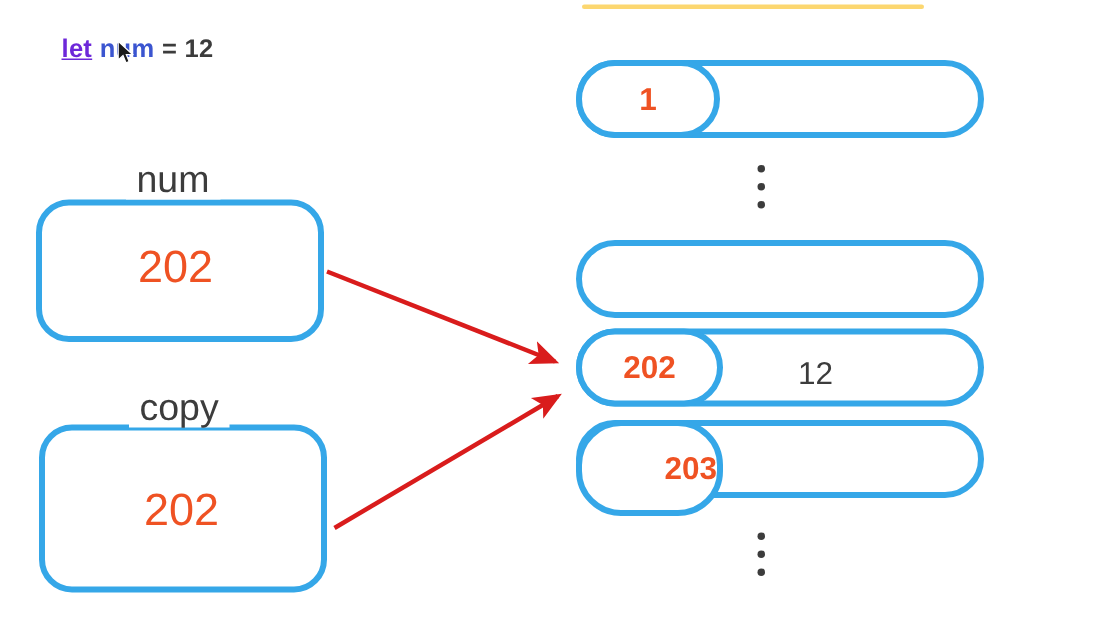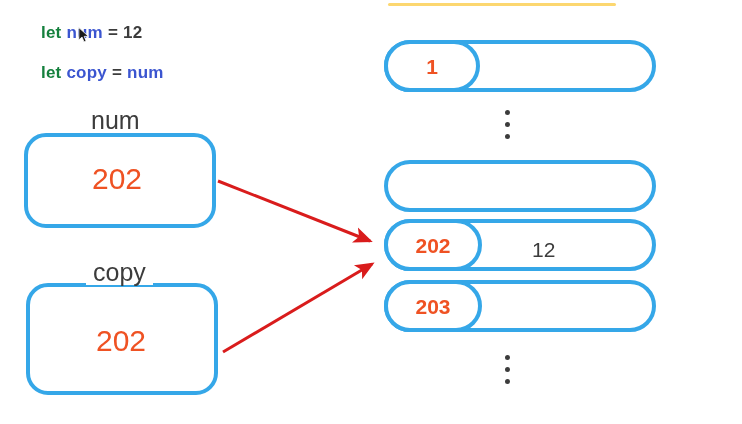--- a/index.html
+++ b/index.html
@@ -36,21 +36,21 @@
     position: absolute;
     white-space: nowrap;
     font-family: "Liberation Sans", sans-serif;
     font-size: 17px;
     font-weight: 700;
     letter-spacing: 0.2px;
   }
   #code-line-1 { left: 41px; top: 23px; }
   #code-line-2 { left: 41px; top: 63px; }
 
-  .tok-kw   { color: #15803d; }
+  .tok-kw   { color: #6d28d9; text-decoration: underline; }
   .tok-id   { color: #3b55d0; }
   .tok-op   { color: #3c3c3c; }
   .tok-num  { color: #3c3c3c; }
   .tok-sp   { display: inline-block; width: 5px; }
 
   
   .cursor {
     position: absolute;
     left: 78px;
     top: 27px;
@@ -133,21 +133,21 @@
 
   
   #mem-cell-1   { left: 384px; top: 40px;  width: 272px; height: 52px; }
   #mem-pill-1   { left: 384px; top: 40px;  width: 96px;  height: 52px; }
   #mem-cell-201 { left: 384px; top: 160px; width: 272px; height: 52px; }
   #mem-pill-201 { left: 384px; top: 160px; width: 98px;  height: 52px; }
   #mem-cell-202 { left: 384px; top: 219px; width: 272px; height: 52px; }
   #mem-pill-202 { left: 384px; top: 219px; width: 98px;  height: 52px; }
   #mem-val-202  { left: 532px; top: 239px; }
   #mem-cell-203 { left: 384px; top: 280px; width: 272px; height: 52px; }
-  #mem-pill-203 { left: 384px; top: 280px; width: 98px;  height: 52px; }
+  #mem-pill-203 { left: 384px; top: 280px; width: 98px;  height: 64px; justify-content: flex-end; }
 
   
   .ellipsis-v {
     position: absolute;
     display: flex;
     flex-direction: column;
     align-items: center;
     gap: 7px;
   }
   .ellipsis-v i {
@@ -173,23 +173,20 @@
 <body>
 
 <div id="stage">
 
   <div class="amber-rule"></div>
 
   <div class="code-line" id="code-line-1">
     <span class="tok-kw">let</span><span class="tok-sp"></span><span class="tok-id">num</span><span class="tok-sp"></span><span class="tok-op">=</span><span class="tok-sp"></span><span class="tok-num">12</span>
   </div>
 
-  <div class="code-line" id="code-line-2">
-    <span class="tok-kw">let</span><span class="tok-sp"></span><span class="tok-id">copy</span><span class="tok-sp"></span><span class="tok-op">=</span><span class="tok-sp"></span><span class="tok-id">num</span>
-  </div>
 
   <svg class="cursor" viewBox="0 0 12 17">
     <path d="M0.8,0.6 L0.8,13.0 L4.0,10.0 L6.0,14.9 L8.1,14.0 L6.2,9.4 L10.4,9.3 Z" fill="#1a1a1a" stroke="#ffffff" stroke-width="0.8"></path>
   </svg>
 
   <div class="var-box" id="var-box-num"></div>
   <div class="var-label" id="var-label-num">num</div>
   <div class="var-value" id="var-value-num">202</div>
 
   <div class="var-box" id="var-box-copy"></div>

